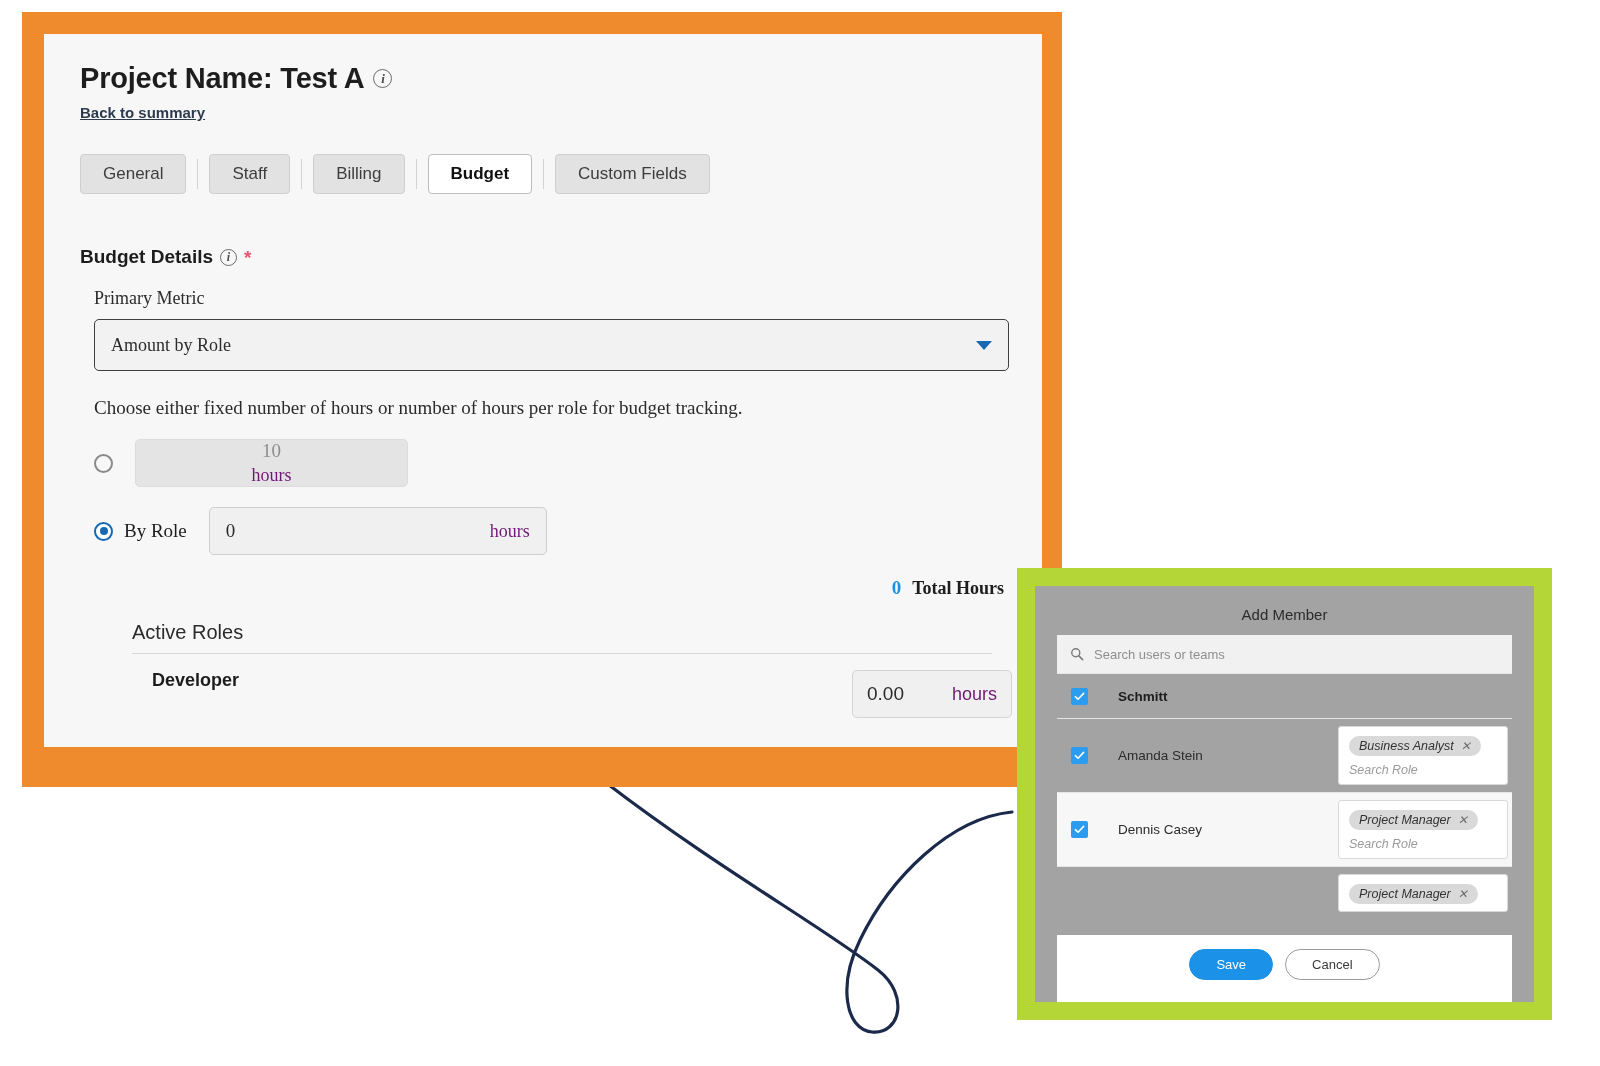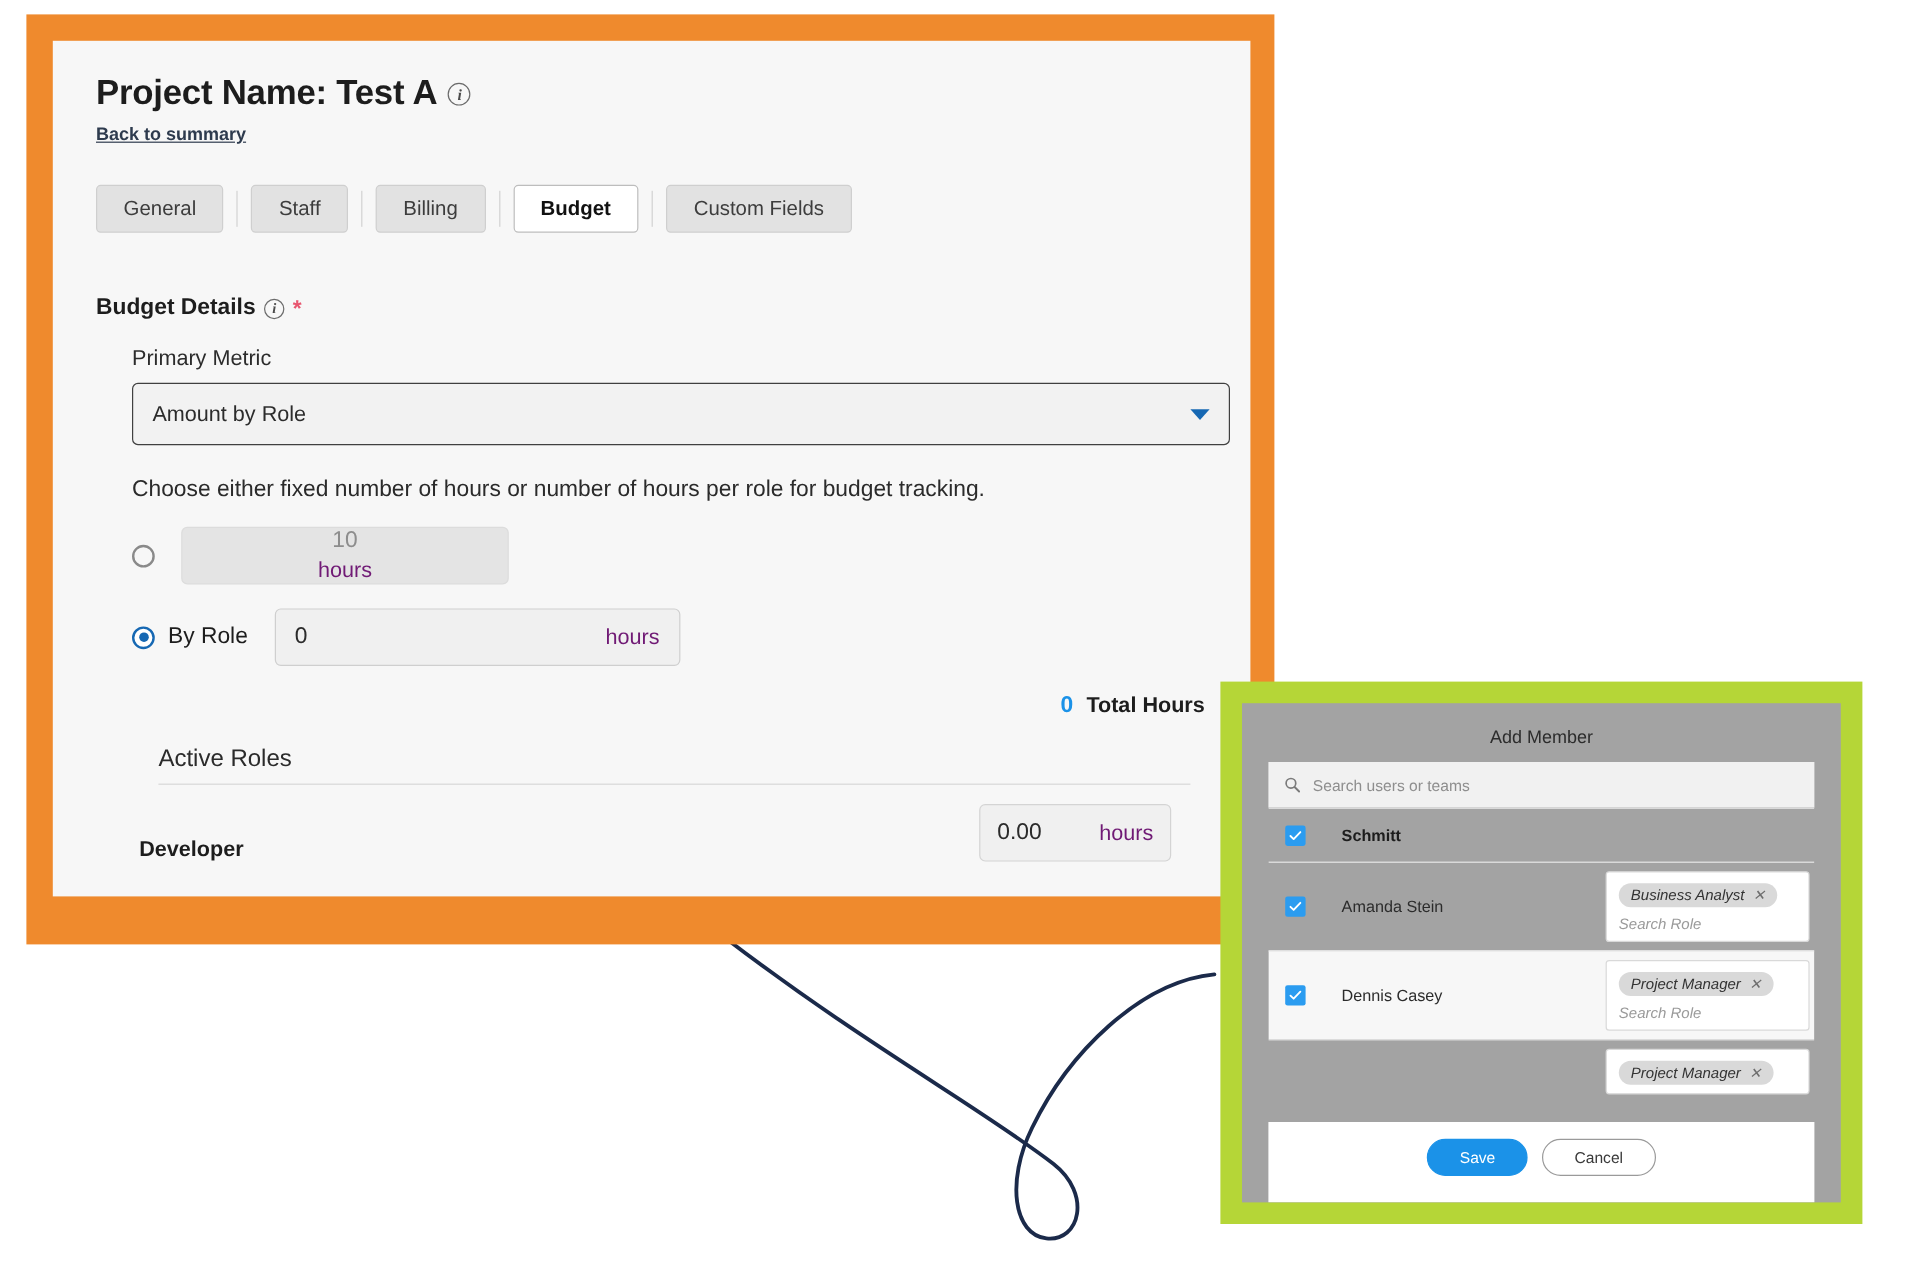--- a/index.html
+++ b/index.html
@@ -57,21 +57,21 @@
   }
   .tab.active { background: #ffffff; border-color: #bdbdbd; font-weight: bold; color: #111; }
   .tab-sep { width: 1px; height: 30px; background: #d2d2d2; margin: 0 11px; }
 
   .section-title {
     margin-top: 52px; font-size: 19px; font-weight: bold; color: #1d1d1d;
     display: flex; align-items: center; gap: 7px;
   }
   .req-star { color: #e8566f; font-size: 19px; line-height: 1; }
 
-  .field-group { margin-left: 30px; margin-top: 20px; }
+  .field-group { margin-left: 14px; margin-top: 20px; font-family: Liberation Serif, serif; }
   .field-label { font-size: 18px; color: #2c2c2c; }
 
   .select-box {
     margin-top: 10px; width: 915px; height: 52px;
     background: #f2f2f2; border: 1px solid #404040; border-radius: 5px;
     display: flex; align-items: center; justify-content: space-between;
     padding: 0 16px 0 16px; cursor: pointer;
   }
   .select-value { font-size: 18px; color: #2c2c2c; }
   .caret { width: 0; height: 0; border-left: 8px solid transparent; border-right: 8px solid transparent; border-top: 9px solid #1668b3; }
@@ -105,21 +105,21 @@
     gap: 11px; margin-top: 22px; padding-right: 2px;
   }
   .total-num { font-size: 19px; font-weight: bold; color: #1b92e8; }
   .total-lbl { font-size: 18px; font-weight: bold; color: #1d1d1d; }
 
   .active-roles-head {
     margin-top: 22px; margin-left: 52px; font-size: 20px; color: #2b2b2b;
     padding-bottom: 9px; border-bottom: 1px solid #d8d8d8; width: 860px;
   }
   .role-row {
-    margin-left: 36px; width: 860px; display: flex; align-items: flex-end;
+    margin-left: 72px; width: 860px; display: flex; align-items: flex-start;
     justify-content: space-between; margin-top: 16px;
   }
   .role-name { font-size: 18px; font-weight: bold; color: #1d1d1d; }
   .role-input {
     width: 160px; height: 48px; background: #f0f0f0; border: 1px solid #d4d4d4;
     border-radius: 5px; display: flex; align-items: center; justify-content: space-between;
     padding: 0 14px;
   }
   .role-val { font-size: 19px; color: #2b2b2b; }
 

